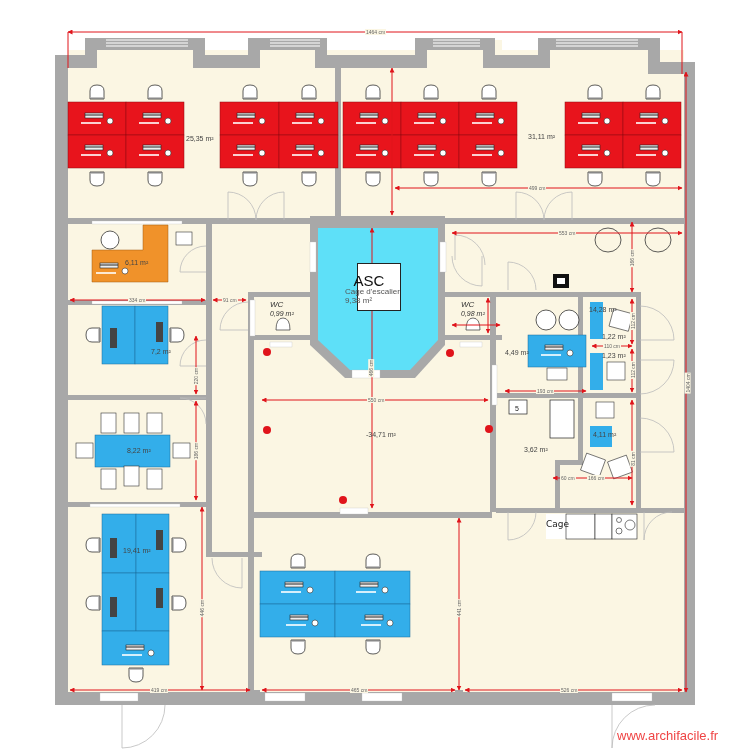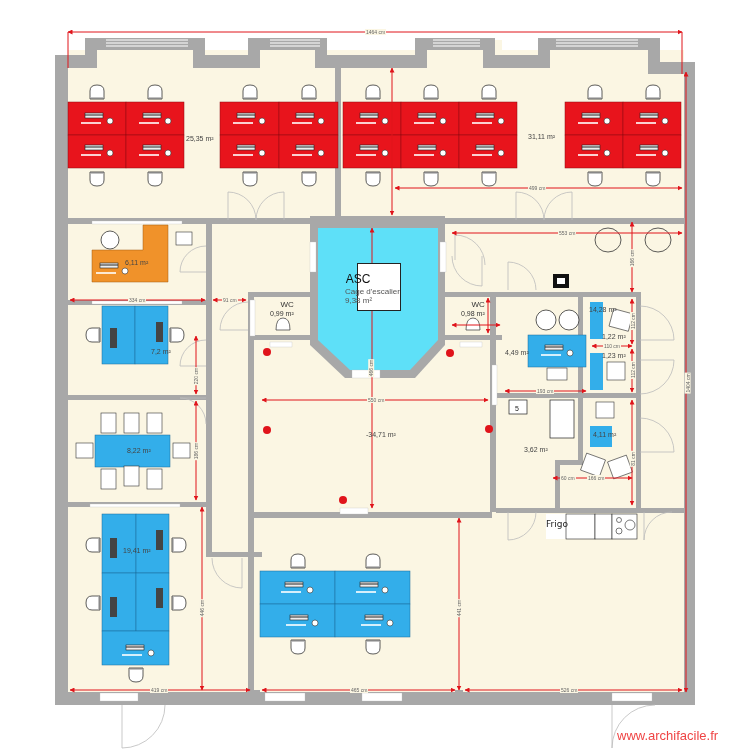--- a/index.html
+++ b/index.html
@@ -1,23 +1,23 @@
 <!DOCTYPE html>
 <html><head>
 <meta charset="utf-8">
 <style>
   html, body { margin:0; padding:0; background:#ffffff; }
   body { width:750px; height:750px; position:relative; overflow:hidden; font-family:"Liberation Sans", sans-serif; }
   #plan { position:absolute; left:0; top:0; width:750px; height:750px; }
   .room-label { position:absolute; font-size:7px; color:#444; white-space:nowrap; font-family:"Liberation Sans", sans-serif; }
-  .wc-label { position:absolute; font-size:8px; color:#333; text-align:right; line-height:9px; white-space:nowrap; }
+  .wc-label { position:absolute; font-size:8px; color:#333; text-align:left; line-height:9px; white-space:nowrap;font-style:italic; }
   .dim-label { position:absolute; font-size:5px; color:#666; background:#fbf6e3; padding:0 1px; white-space:nowrap; }
   .dim-label.v { transform:rotate(-90deg); transform-origin:center; }
   .asc-box { position:absolute; left:357px; top:263px; width:42px; height:46px; background:#fff; border:1px solid #222; }
-  .asc-title { position:absolute; left:337px; top:272px; width:42px; text-align:center; font-size:12px; color:#111; }
+  .asc-title { position:absolute; left:348px; top:272px; width:42px; text-align:center; font-size:15px; color:#111; }
   .asc-sub { position:absolute; left:345px; top:287px; width:66px; text-align:left; font-size:8px; color:#555; line-height:9px; }
   .frigo { position:absolute; left:546px; top:519px; font-size:9px; color:#222; font-family:"DejaVu Sans", sans-serif; }
   .watermark { position:absolute; left:617px; top:728px; font-size:13px; color:#ef4444; font-family:"Liberation Sans", sans-serif; }
 </style>
 </head>
 <body>
 
 <svg id="plan" viewBox="0 0 750 750" xmlns="http://www.w3.org/2000/svg">
   <defs>
     <marker id="arr" viewBox="0 0 10 10" refX="9" refY="5" markerWidth="5" markerHeight="5" orient="auto-start-reverse">
@@ -369,21 +369,21 @@
 
 <div class="wc-label" style="left:270px;top:300px;">
   <div>WC</div>
   <div style="font-size:7px;">0,99 m²</div>
 </div>
 <div class="wc-label" style="left:461px;top:300px;">
   <div>WC</div>
   <div style="font-size:7px;">0,98 m²</div>
 </div>
 
-<div class="frigo">Frigo</div>
+<div class="frigo">Cage</div>
 
 <div class="dim-label" style="left:365px;top:29px;">1464 cm</div>
 <div class="dim-label" style="left:528px;top:185px;">499 cm</div>
 <div class="dim-label" style="left:558px;top:230px;">553 cm</div>
 <div class="dim-label v" style="left:623px;top:255px;">166 cm</div>
 <div class="dim-label" style="left:128px;top:297px;">334 cm</div>
 <div class="dim-label" style="left:222px;top:297px;">91 cm</div>
 <div class="dim-label v" style="left:187px;top:373px;">220 cm</div>
 <div class="dim-label v" style="left:187px;top:448px;">186 cm</div>
 <div class="dim-label" style="left:367px;top:397px;">550 cm</div>

